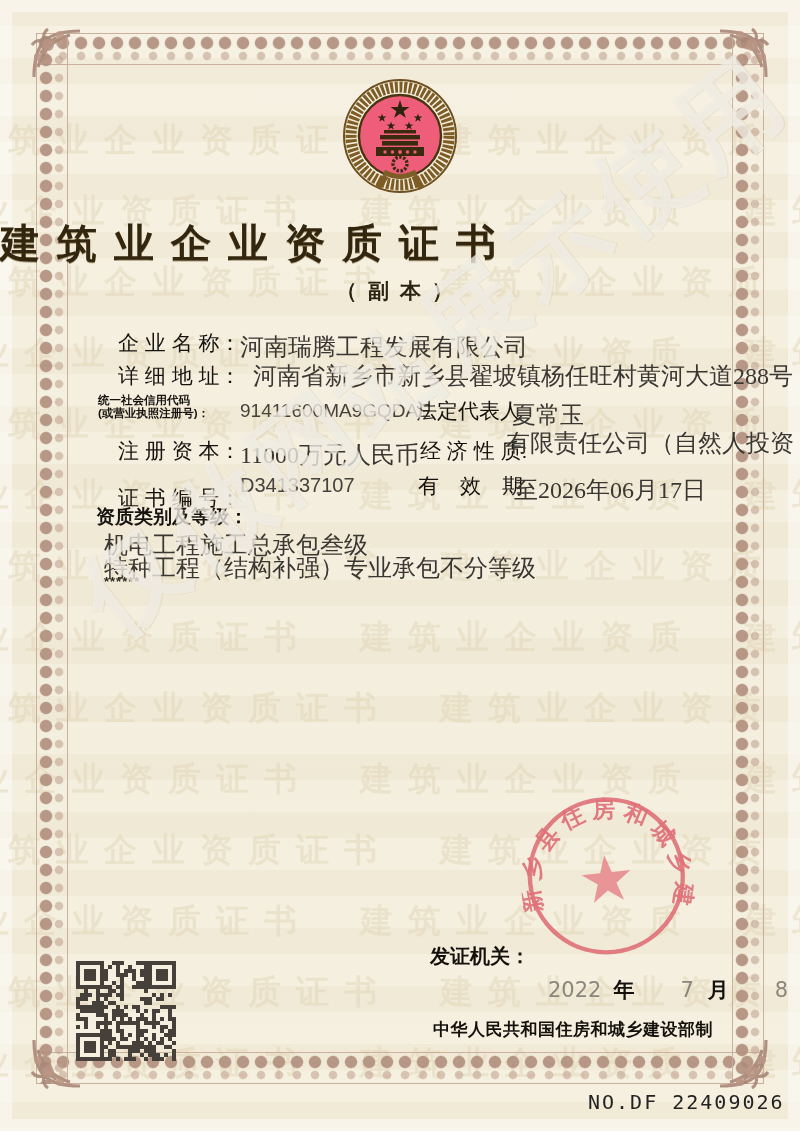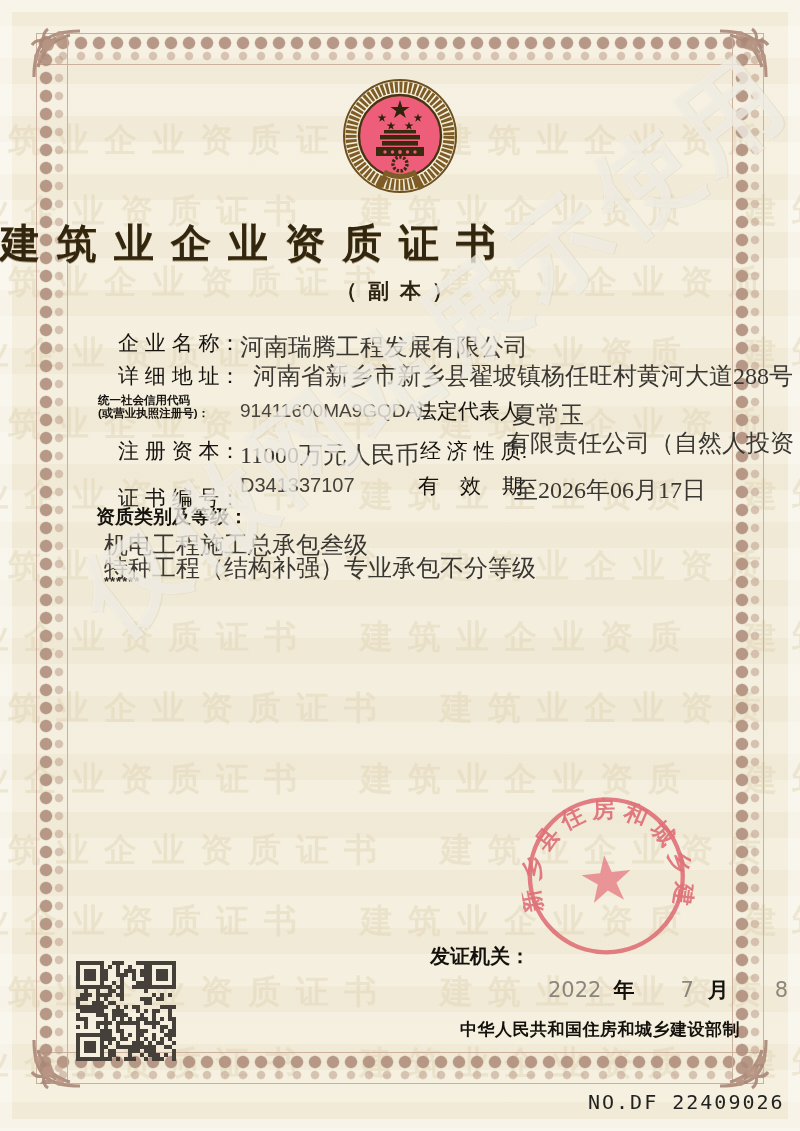--- a/index.html
+++ b/index.html
@@ -252,21 +252,21 @@
 
   <div class="abs issuer" style="left:430px; top:943px;">发证机关：</div>
   <div class="abs daterow" style="left:502px; top:976px;">
     <span class="d-num">2022</span>
     <span class="d-unit" style="margin-left:12px;">年</span>
     <span class="d-num">7</span>
     <span class="d-unit" style="margin-left:14px;">月</span>
     <span class="d-num">8</span>
     <span class="d-unit" style="margin-left:14px;">日</span>
   </div>
-  <div class="abs madeby" style="left:460px; top:1018px;">中华人民共和国住房和城乡建设部制</div>
+  <div class="abs madeby" style="left:433px; top:1018px;">中华人民共和国住房和城乡建设部制</div>
 
   <div class="abs" style="left:74px; top:961px;">
     <svg id="qr" width="104" height="100" viewBox="0 0 100 100">
         <g fill="#45403a">
           <rect x="36" y="0" width="4" height="4"></rect>
           <rect x="40" y="0" width="4" height="4"></rect>
           <rect x="44" y="0" width="4" height="4"></rect>
           <rect x="60" y="0" width="4" height="4"></rect>
           <rect x="64" y="0" width="4" height="4"></rect>
           <rect x="68" y="0" width="4" height="4"></rect>

